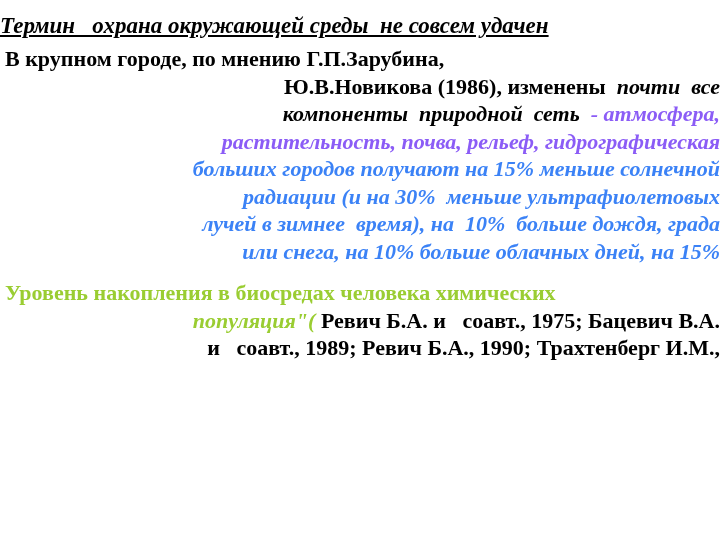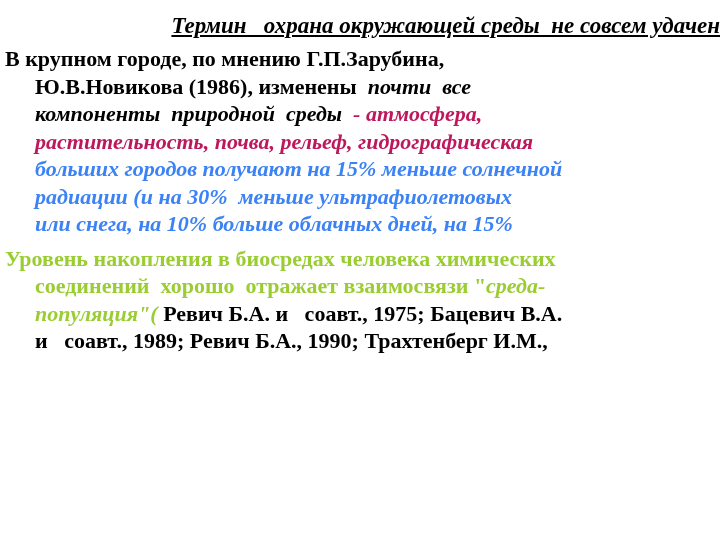--- a/index.html
+++ b/index.html
@@ -12,77 +12,78 @@
     width: 720px;
     height: 540px;
     background: #ffffff;
     overflow: hidden;
     font-family: "Liberation Serif", "DejaVu Serif", serif;
     font-weight: bold;
     color: #000000;
   }
   .title {
     padding-top: 13px;
-    text-align: right;
+    text-align: left;
     font-size: 23px;
     font-style: italic;
     text-decoration: underline;
     white-space: pre;
     color: #000000;
   }
   .body {
     padding-left: 5px;
     padding-top: 6px;
     font-size: 22px;
     line-height: 27.5px;
   }
   .line {
     white-space: pre;
   }
   .indent {
     margin-left: 30px;
+    text-align: right;
   }
   .para2-start {
-    margin-top: 7px;
+    margin-top: 14px;
   }
   .it { font-style: italic; }
-  .c-red   { color: #be185d; }
+  .c-red   { color: #8b5cf6; }
   .c-navy  { color: #3b82f6; }
   .c-teal  { color: #1F8585; }
   .c-green { color: #9ACD32; }
 </style>
 </head>
 <body>
 
 <div class="slide">
 
   <div class="title">Термин   охрана окружающей среды  не совсем удачен</div>
 
   <div class="body">
 
     <div class="line"><span>В крупном городе, по мнению Г.П.Зарубина,</span></div>
 
     <div class="line indent"><span>Ю.В.Новикова (1986), изменены  </span><span class="it">почти  все</span></div>
 
-    <div class="line indent"><span class="it">компоненты  природной  среды  </span><span class="it c-red">- атмосфера,</span></div>
+    <div class="line indent"><span class="it">компоненты  природной  сеть  </span><span class="it c-red">- атмосфера,</span></div>
 
     <div class="line indent"><span class="it c-red">растительность, почва, рельеф, гидрографическая</span></div>
 
 
     <div class="line indent"><span class="it c-navy">больших городов получают на 15% меньше солнечной</span></div>
 
     <div class="line indent"><span class="it c-navy">радиации (и на 30%  меньше ультрафиолетовых</span></div>
 
+    <div class="line indent"><span class="it c-navy">лучей в зимнее  время), на  10%  больше дождя, града</span></div>
 
     <div class="line indent"><span class="it c-navy">или снега, на 10% больше облачных дней, на 15%</span></div>
 
 
     <div class="line para2-start"><span class="c-green">Уровень накопления в биосредах человека химических</span></div>
 
-    <div class="line indent"><span class="c-green">соединений  хорошо  отражает взаимосвязи "</span><span class="it c-green">среда-</span></div>
 
     <div class="line indent"><span class="it c-green">популяция"( </span><span>Ревич Б.А. и   соавт., 1975; Бацевич В.А.</span></div>
 
     <div class="line indent"><span>и   соавт., 1989; Ревич Б.А., 1990; Трахтенберг И.М.,</span></div>
 
 
   </div>
 </div>
 
 </body></html>

